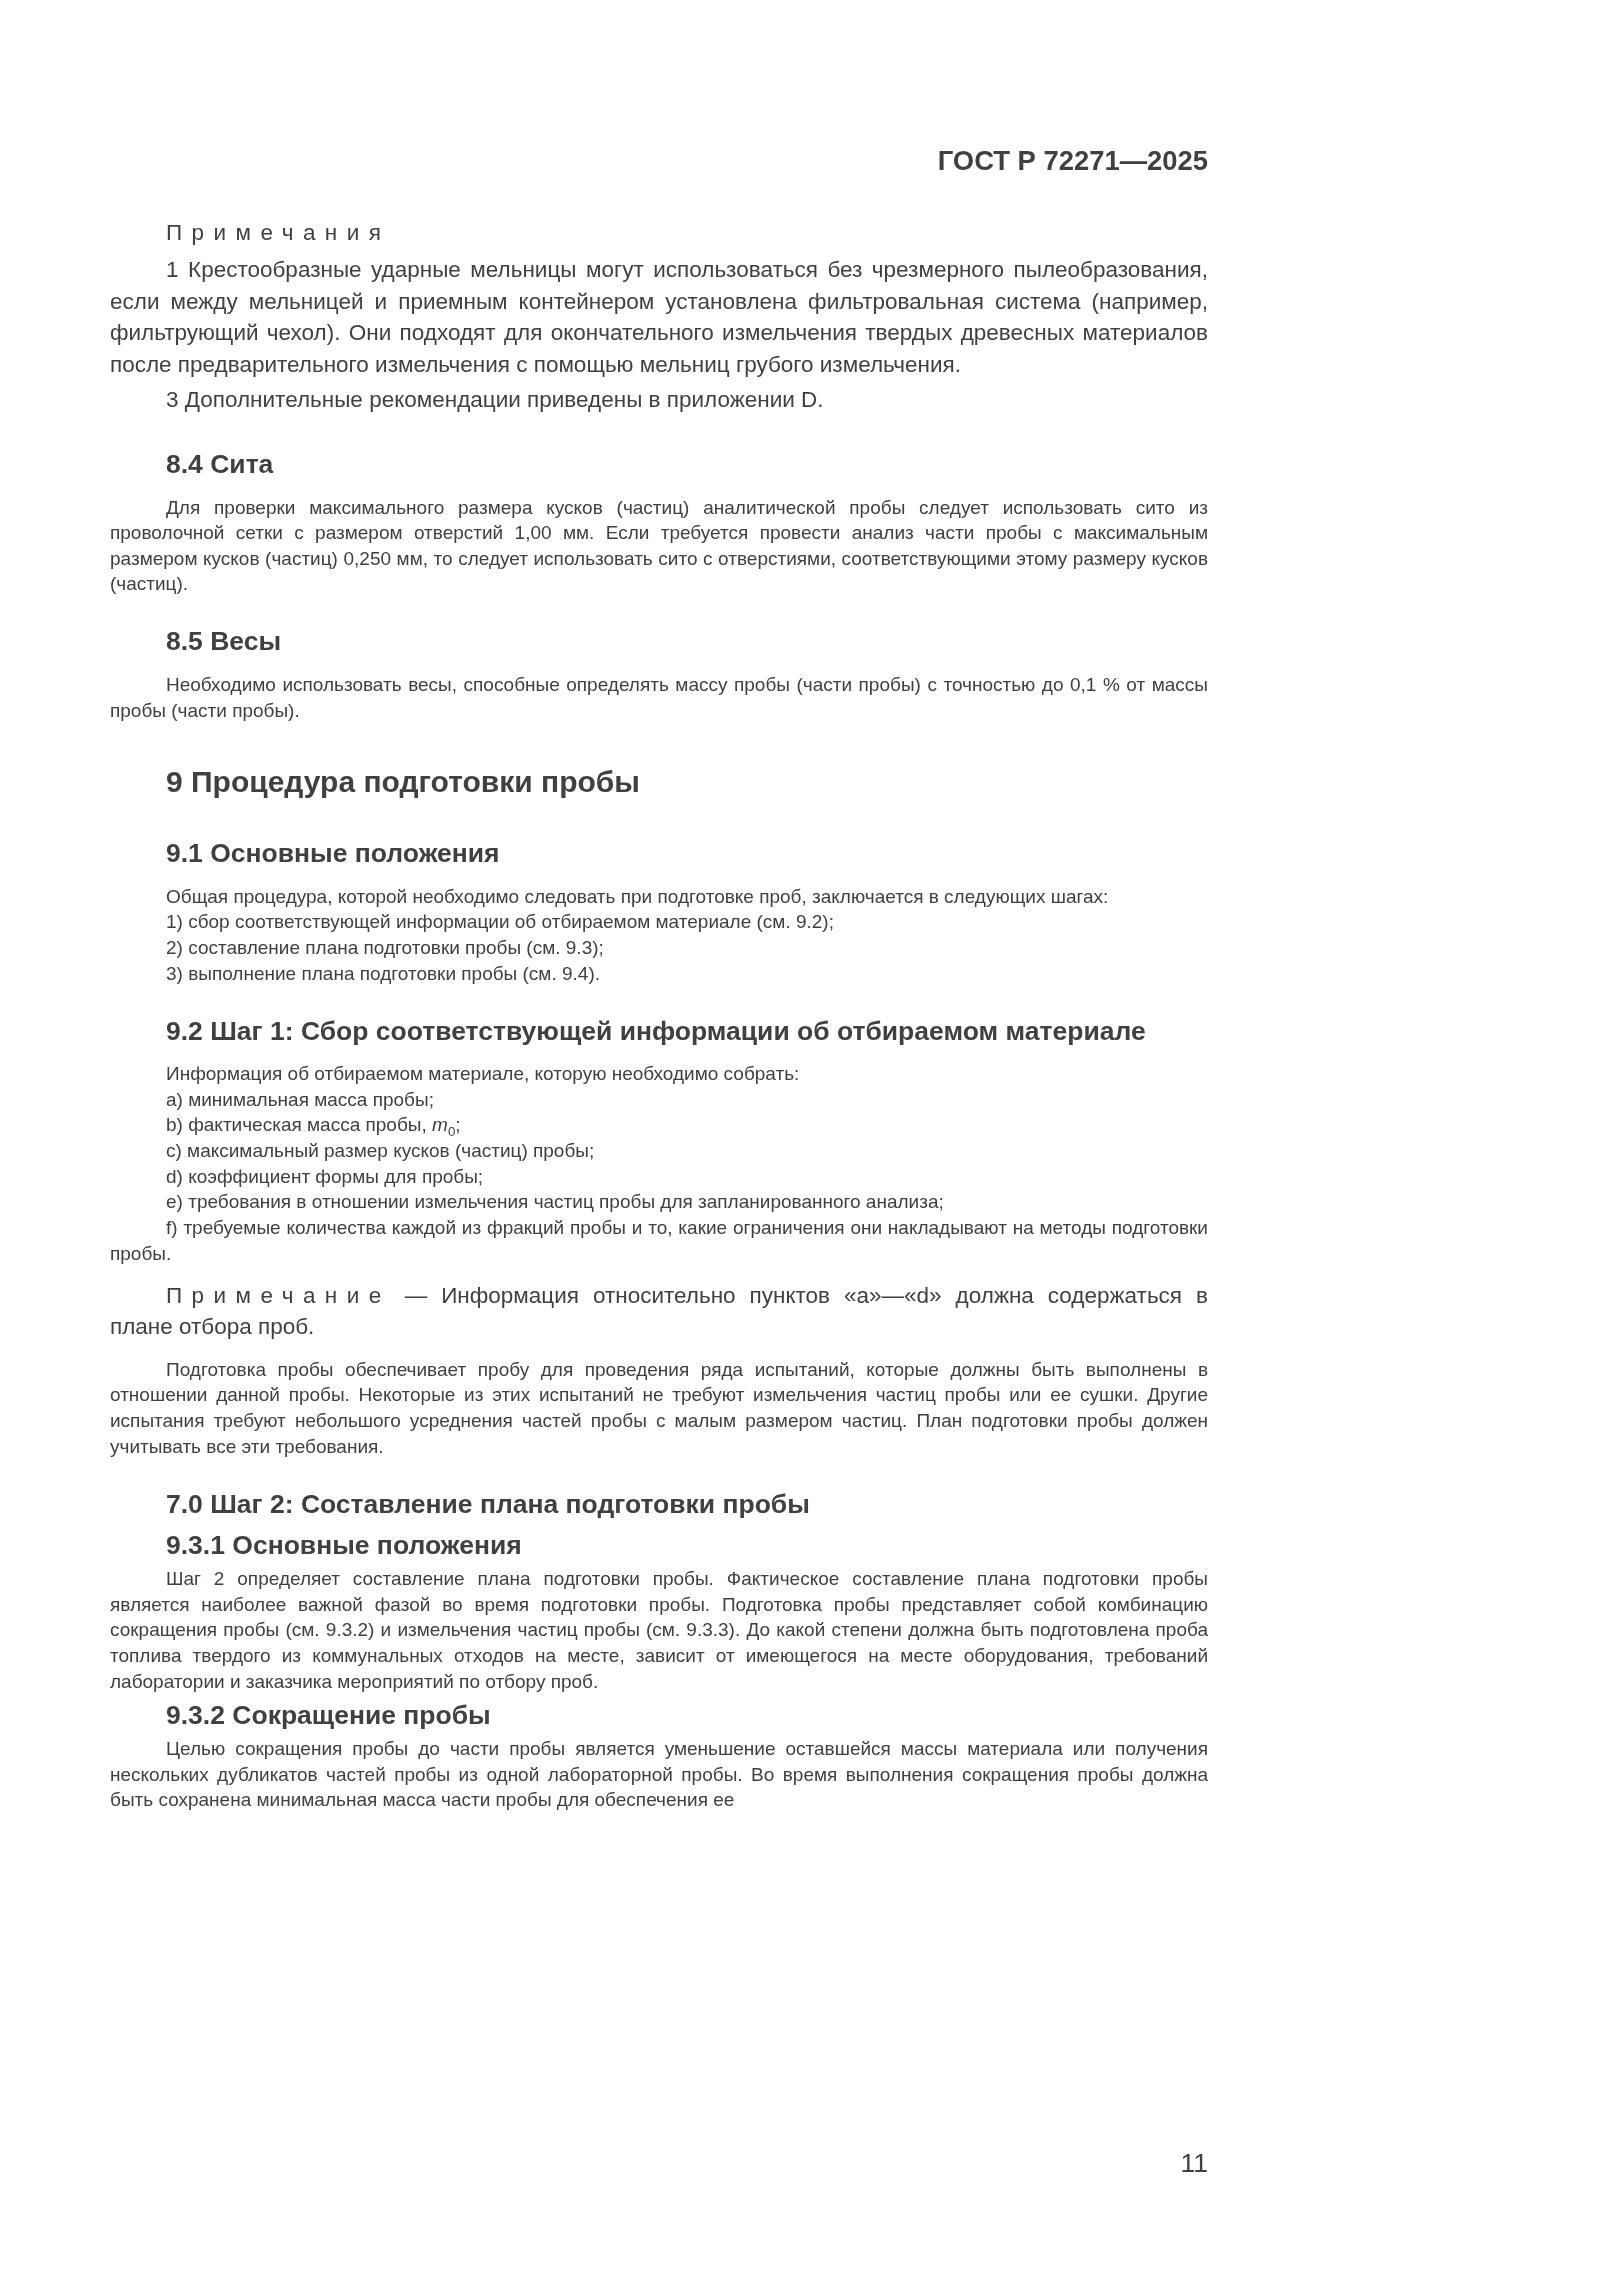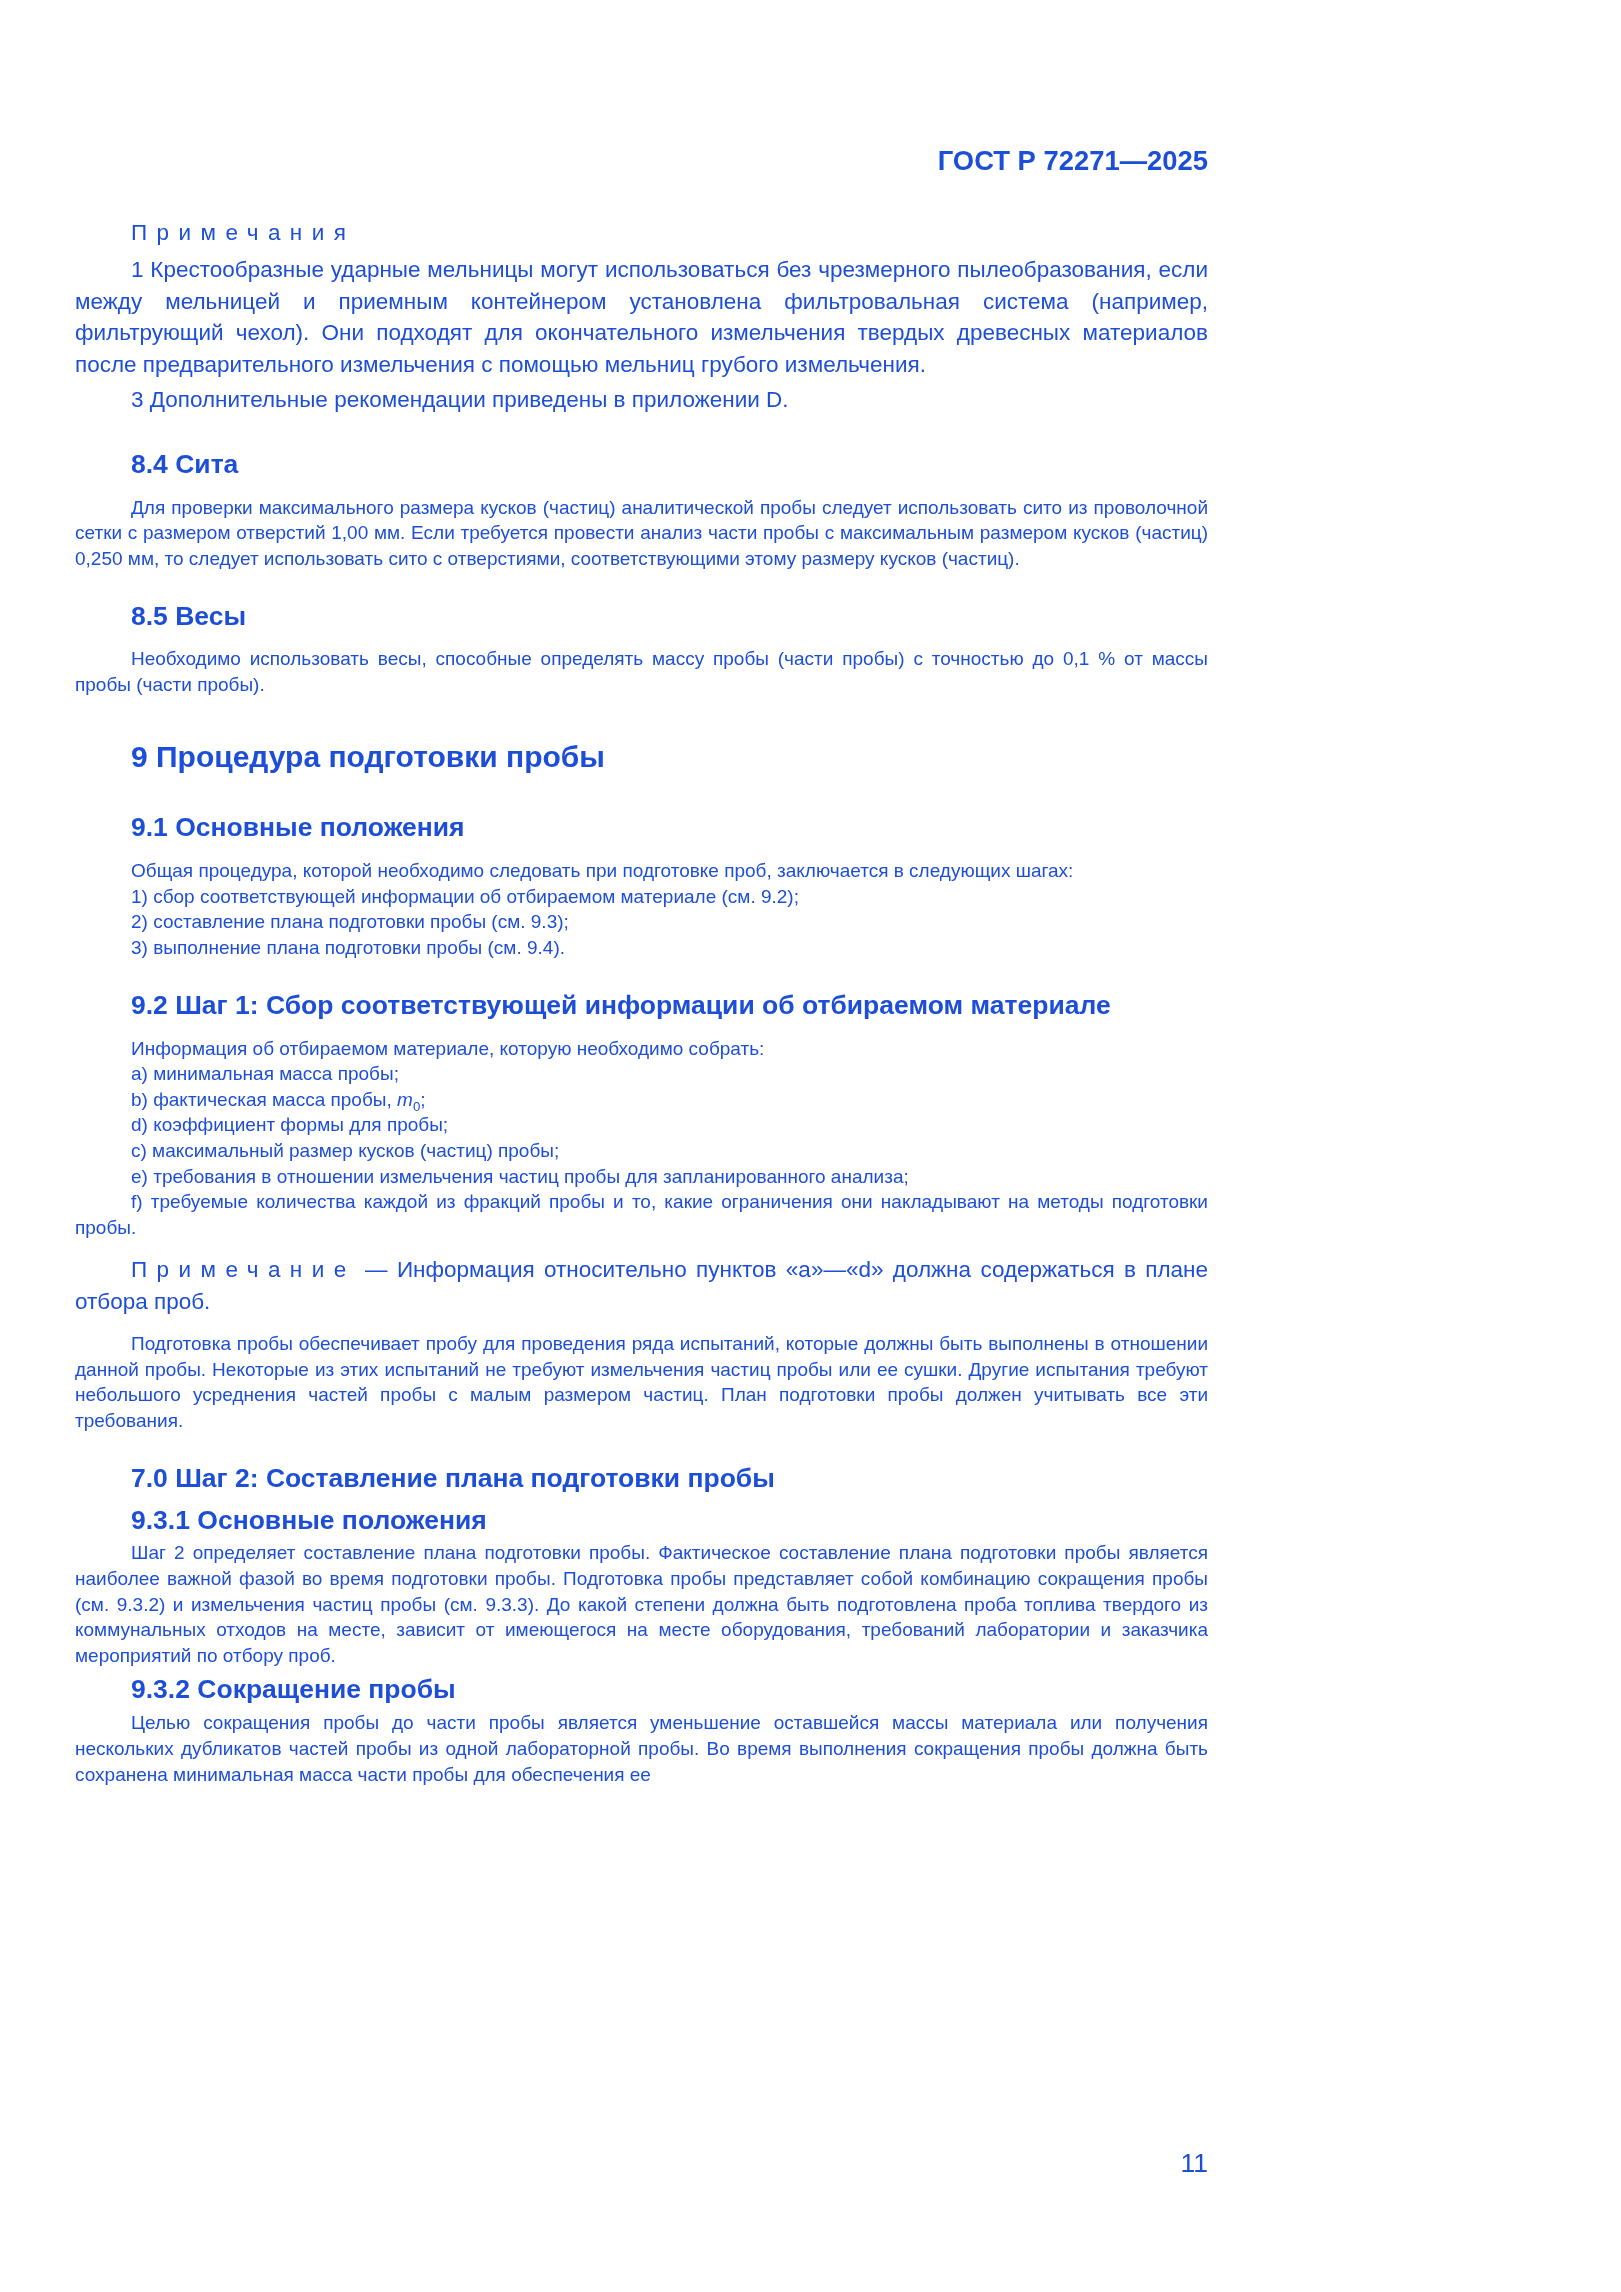--- a/index.html
+++ b/index.html
@@ -6,23 +6,23 @@
       margin: 0;
       padding: 0;
       background: #ffffff;
     }
     .page {
       position: relative;
       width: 1388px;
       height: 2293px;
       box-sizing: border-box;
       background: #ffffff;
-      color: #1d4ed8;
+      color: #404040;
       font-family: "Liberation Sans", "DejaVu Sans", sans-serif;
-      padding: 145px 180px 113px 75px;
+      padding: 145px 180px 113px 110px;
       display: flex;
       flex-direction: column;
       overflow: hidden;
     }
     .doc-header {
       text-align: right;
       font-size: 27.4px;
       font-weight: 700;
       line-height: 1.2;
       margin-bottom: 39px;
@@ -105,22 +105,22 @@
   <h3 class="head head-after-chapter">9.1 Основные положения</h3>
   <p class="body-text para">Общая процедура, которой необходимо следовать при подготовке проб, заключается в следующих шагах:</p>
   <p class="body-text para">1) сбор соответствующей информации об отбираемом материале (см. 9.2);</p>
   <p class="body-text para">2) составление плана подготовки пробы (см. 9.3);</p>
   <p class="body-text para">3) выполнение плана подготовки пробы (см. 9.4).</p>
 
   <h3 class="head">9.2 Шаг 1: Сбор соответствующей информации об отбираемом материале</h3>
   <p class="body-text para">Информация об отбираемом материале, которую необходимо собрать:</p>
   <p class="body-text para">a) минимальная масса пробы;</p>
   <p class="body-text para"><span>b) фактическая масса пробы, </span><span class="var-italic">m</span><sub>0</sub><span>;</span></p>
+  <p class="body-text para">c) максимальный размер кусков (частиц) пробы;</p>
   <p class="body-text para">d) коэффициент формы для пробы;</p>
-  <p class="body-text para">c) максимальный размер кусков (частиц) пробы;</p>
   <p class="body-text para">e) требования в отношении измельчения частиц пробы для запланированного анализа;</p>
   <p class="body-text para">f) требуемые количества каждой из фракций пробы и то, какие ограничения они накладывают на методы подготовки пробы.</p>
 
   <p class="small-text para inline-note"><span class="spaced">Примечание</span><span> — Информация относительно пунктов «a»—«d» должна содержаться в плане отбора проб.</span></p>
 
   <p class="body-text para">Подготовка пробы обеспечивает пробу для проведения ряда испытаний, которые должны быть выполнены в отношении данной пробы. Некоторые из этих испытаний не требуют измельчения частиц пробы или ее сушки. Другие испытания требуют небольшого усреднения частей пробы с малым размером частиц. План подготовки пробы должен учитывать все эти требования.</p>
 
   <h3 class="head" style="margin-bottom:2px;">7.0 Шаг 2: Составление плана подготовки пробы</h3>
   <h3 class="head head-tight">9.3.1 Основные положения</h3>
   <p class="body-text para">Шаг 2 определяет составление плана подготовки пробы. Фактическое составление плана подготовки пробы является наиболее важной фазой во время подготовки пробы. Подготовка пробы представляет собой комбинацию сокращения пробы (см. 9.3.2) и измельчения частиц пробы (см. 9.3.3). До какой степени должна быть подготовлена проба топлива твердого из коммунальных отходов на месте, зависит от имеющегося на месте оборудования, требований лаборатории и заказчика мероприятий по отбору проб.</p>

